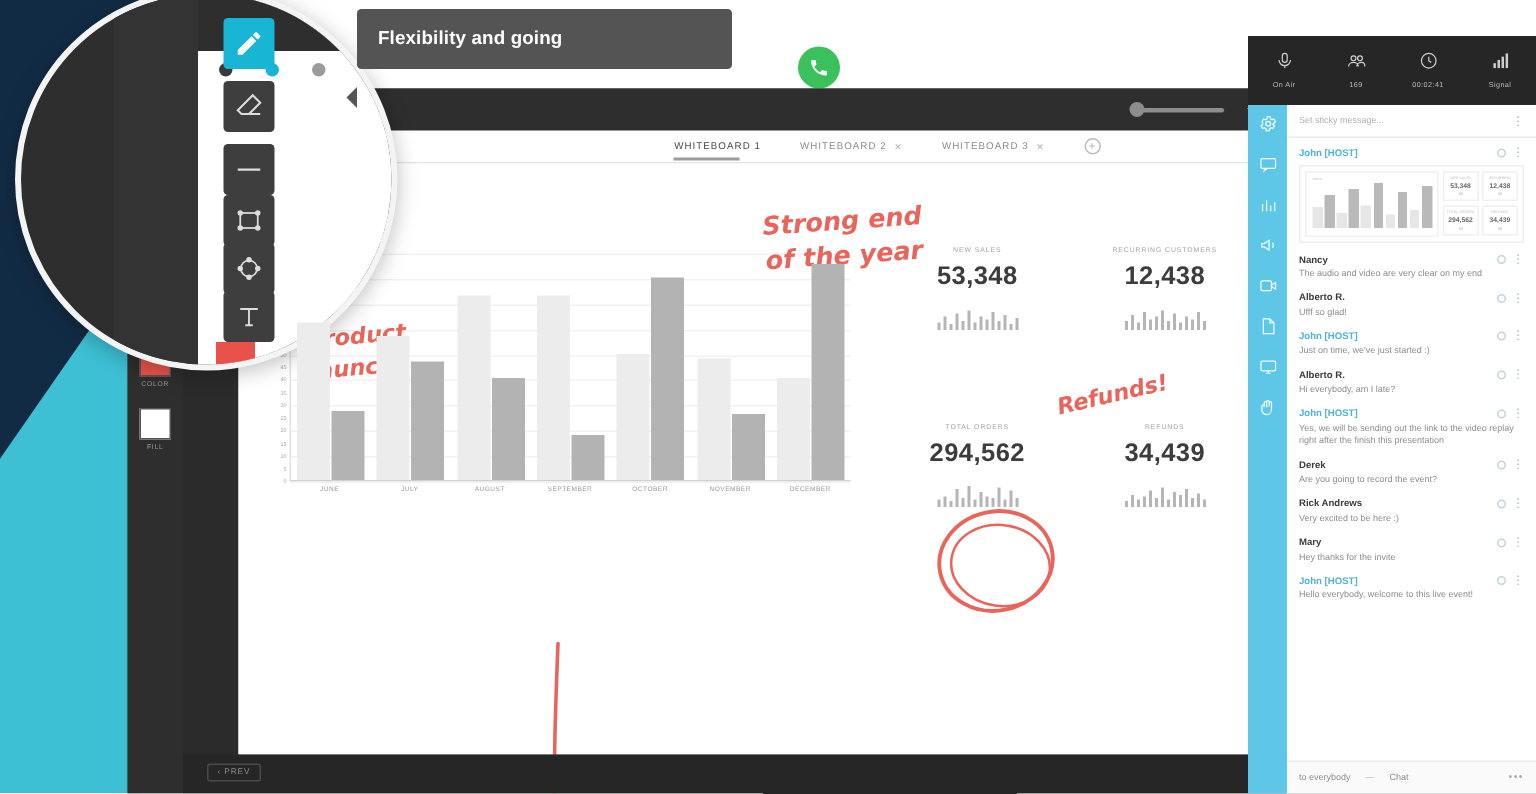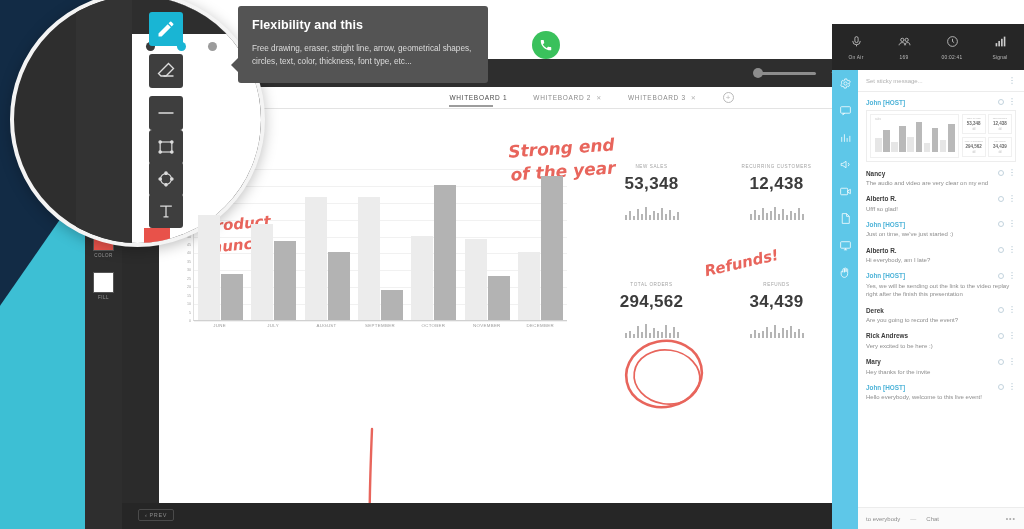--- a/index.html
+++ b/index.html
@@ -745,16 +745,15 @@
       <div class="mag-tool" style="top:198px">
         <svg viewBox="0 0 24 24" fill="none" stroke="currentColor" stroke-width="1.5">
             <path d="M5 6h14M12 6v13M9 19h6"></path>
           </svg>
       </div>
       <div class="mag-swatch" style="top:232px; background:#e8524a"></div>
     </div>
   </div>
 
   <div class="tooltip">
-    <div class="tt-title">Flexibility and this</div>
-    <div class="tt-body">Free drawing, eraser, stright line, arrow, geometrical shapes, circles, text, color, thickness, font type, etc...</div>
+    <div class="tt-title">Flexibility and going</div>
   </div>
 </div>
 
 </body></html>

